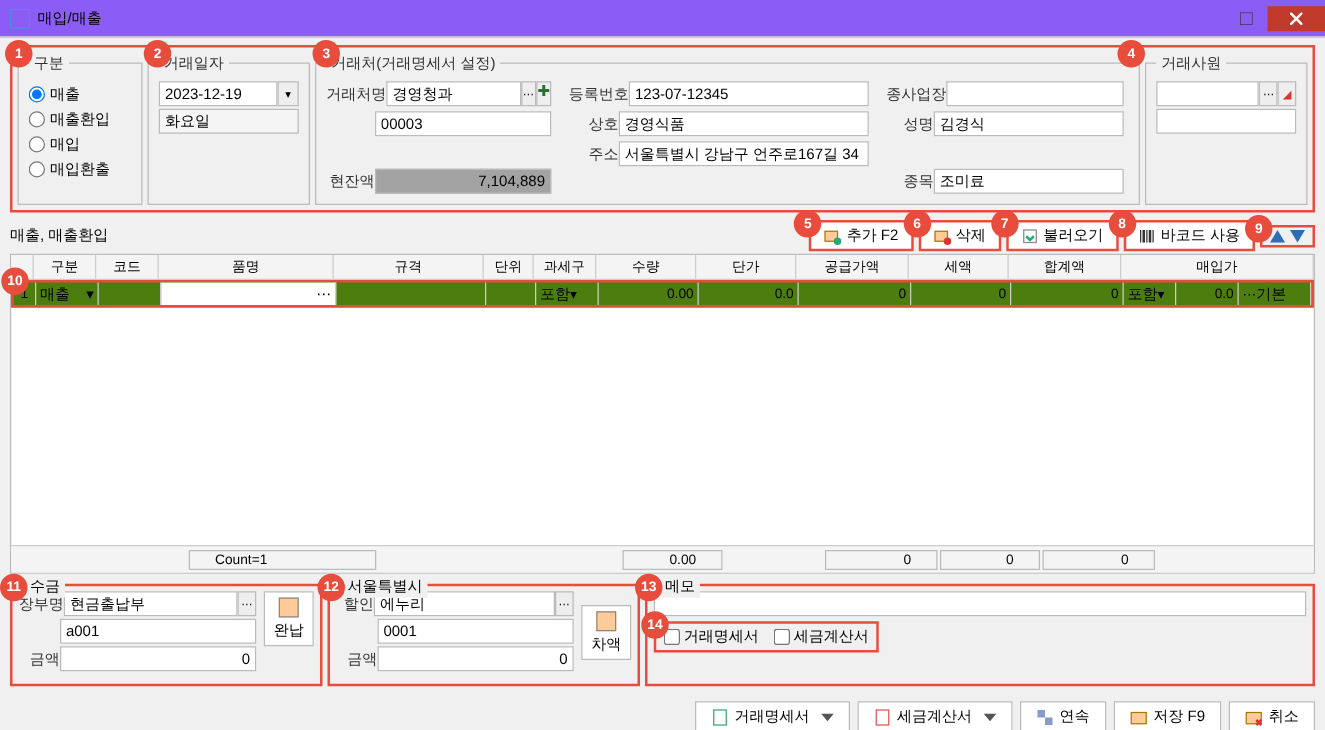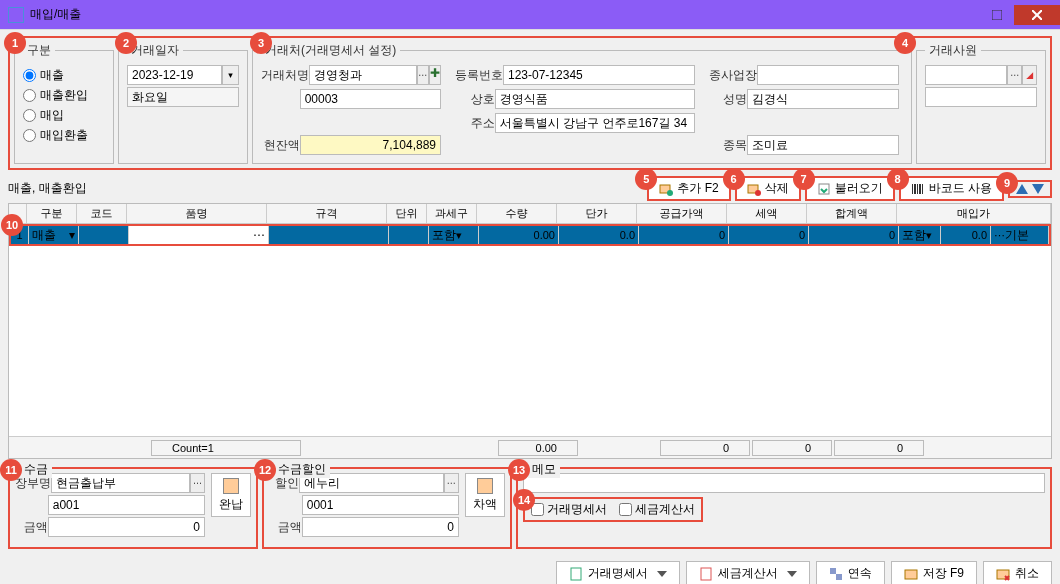--- a/index.html
+++ b/index.html
@@ -14,41 +14,41 @@
 .row-top{display:flex;gap:4px;margin-bottom:4px;position:relative;border:2px solid #e74c3c;padding:4px}
 fieldset{border:1px solid #bbb;padding:6px 8px;position:relative}
 legend{font-size:12px;padding:0 4px;color:#333}
 .fs1{width:100px}
 .fs2{width:130px}
 .fs3{flex:1}
 .fs4{width:130px}
 .radio-row{display:flex;align-items:center;gap:4px;height:20px}
 .radio-row input{margin:0}
 .input-txt{border:1px solid #bbb;background:#fff;height:20px;padding:0 4px;width:100%}
-.input-txt[readonly]{background:#fef9c3}
+.input-txt[readonly]{background:#a3a3a3}
 .date-row{display:flex;align-items:center}
 .day-label{height:20px;border:1px solid #bbb;background:#f5f5f5;padding:0 4px;display:flex;align-items:center;margin-top:2px}
 .field-line{display:flex;align-items:center;gap:0;margin-bottom:2px}
 .field-label{text-align:right;color:#333;white-space:nowrap}
 .fs3-cols{display:flex;gap:14px}
 .col{display:flex;flex-direction:column;gap:2px}
 .search-btn{width:20px;height:20px;border:1px solid #bbb;background:#eee;display:inline-flex;align-items:center;justify-content:center;font-size:9px}
 .plus-btn{width:16px;height:20px;border:1px solid #bbb;background:#eee;color:#2a7030}
 .mid-bar{display:flex;align-items:center;margin:6px 0 2px;position:relative}
 .mid-label{flex:1}
 .mid-btn{border:2px solid #e74c3c;padding:2px 10px;margin-left:4px;display:flex;align-items:center;gap:4px;background:#fff;position:relative}
 .mid-btn .ico{width:14px;height:14px;display:inline-block}
 .arrows{border:2px solid #e74c3c;padding:2px 6px;display:flex;gap:4px;position:relative;margin-left:4px}
 .arrow-up,.arrow-down{width:0;height:0;border-left:6px solid transparent;border-right:6px solid transparent}
 .arrow-up{border-bottom:10px solid #2d6db3}
 .arrow-down{border-top:10px solid #2d6db3}
 .grid-wrap{border:1px solid #bbb;background:#fff}
 .grid-head{display:flex;background:#f4f4f4;border-bottom:1px solid #ccc}
 .gh{border-right:1px solid #ccc;padding:2px 4px;text-align:center;font-size:11px}
-.grid-row{display:flex;border:2px solid #e74c3c;background:#0369a1;position:relative}
+.grid-row{display:flex;border:2px solid #e74c3c;background:#4d7c0f;position:relative}
 .gc{border-right:1px solid #ccc;padding:1px 3px;font-size:11px;height:18px;display:flex;align-items:center}
 .gc.r{justify-content:flex-end}
 .grid-body{height:190px}
 .grid-foot{display:flex;background:#f4f4f4;border-top:1px solid #ccc;height:22px;align-items:center}
 .gf{border:1px solid #bbb;padding:1px 20px;font-size:11px;text-align:right;margin-left:2px}
 .bot-row{display:flex;gap:4px;margin-top:8px;position:relative}
 .bot-fs{border:2px solid #e74c3c;padding:4px 5px 8px;position:relative}
 .bot-legend{position:absolute;top:-8px;left:10px;background:#f0f0f0;padding:0 4px;font-size:12px}
 .bf1{width:250px}
 .bf2{width:250px}
@@ -312,22 +312,22 @@
       </div>
       <button class="big-btn">
             <span class="ico"></span>
             <span>완납</span>
           </button>
     </div>
   </div>
 
   <div class="bot-fs bf2">
     <span class="marker" style="left:-10px;top:-10px">12</span>
-    <span class="bot-legend">수금할인</span>
-    <div style="display:flex;gap:6px;align-items:flex-start">
+    <span class="bot-legend">서울특별시</span>
+    <div style="display:flex;gap:6px;align-items:center">
       <div style="flex:1">
         <div class="field-line">
               <span class="field-label" style="width:40px">할인</span>
               <input class="input-txt" value="에누리" style="">
               <span class="search-btn">⋯</span>
             </div>
         <div class="field-line">
               <span class="field-label" style="width:40px"></span>
               <input class="input-txt" value="0001" style="">
             </div>

